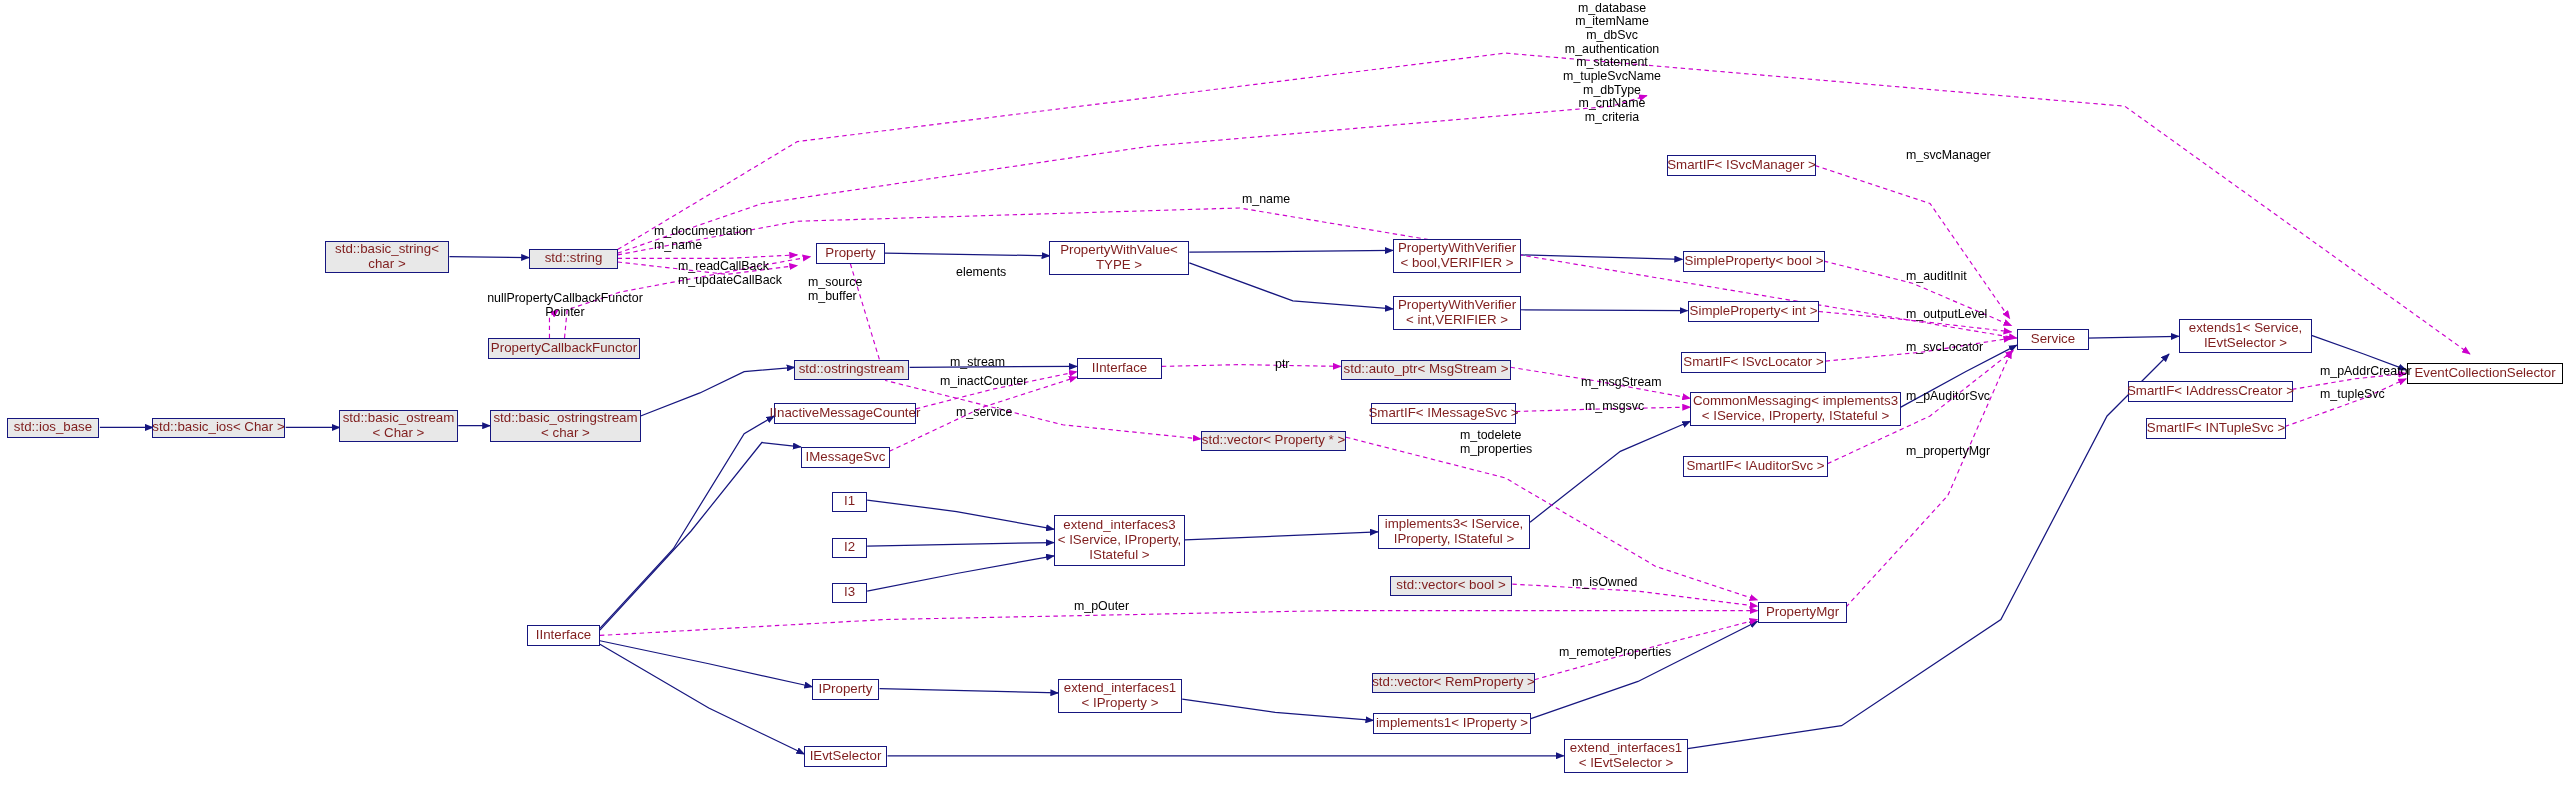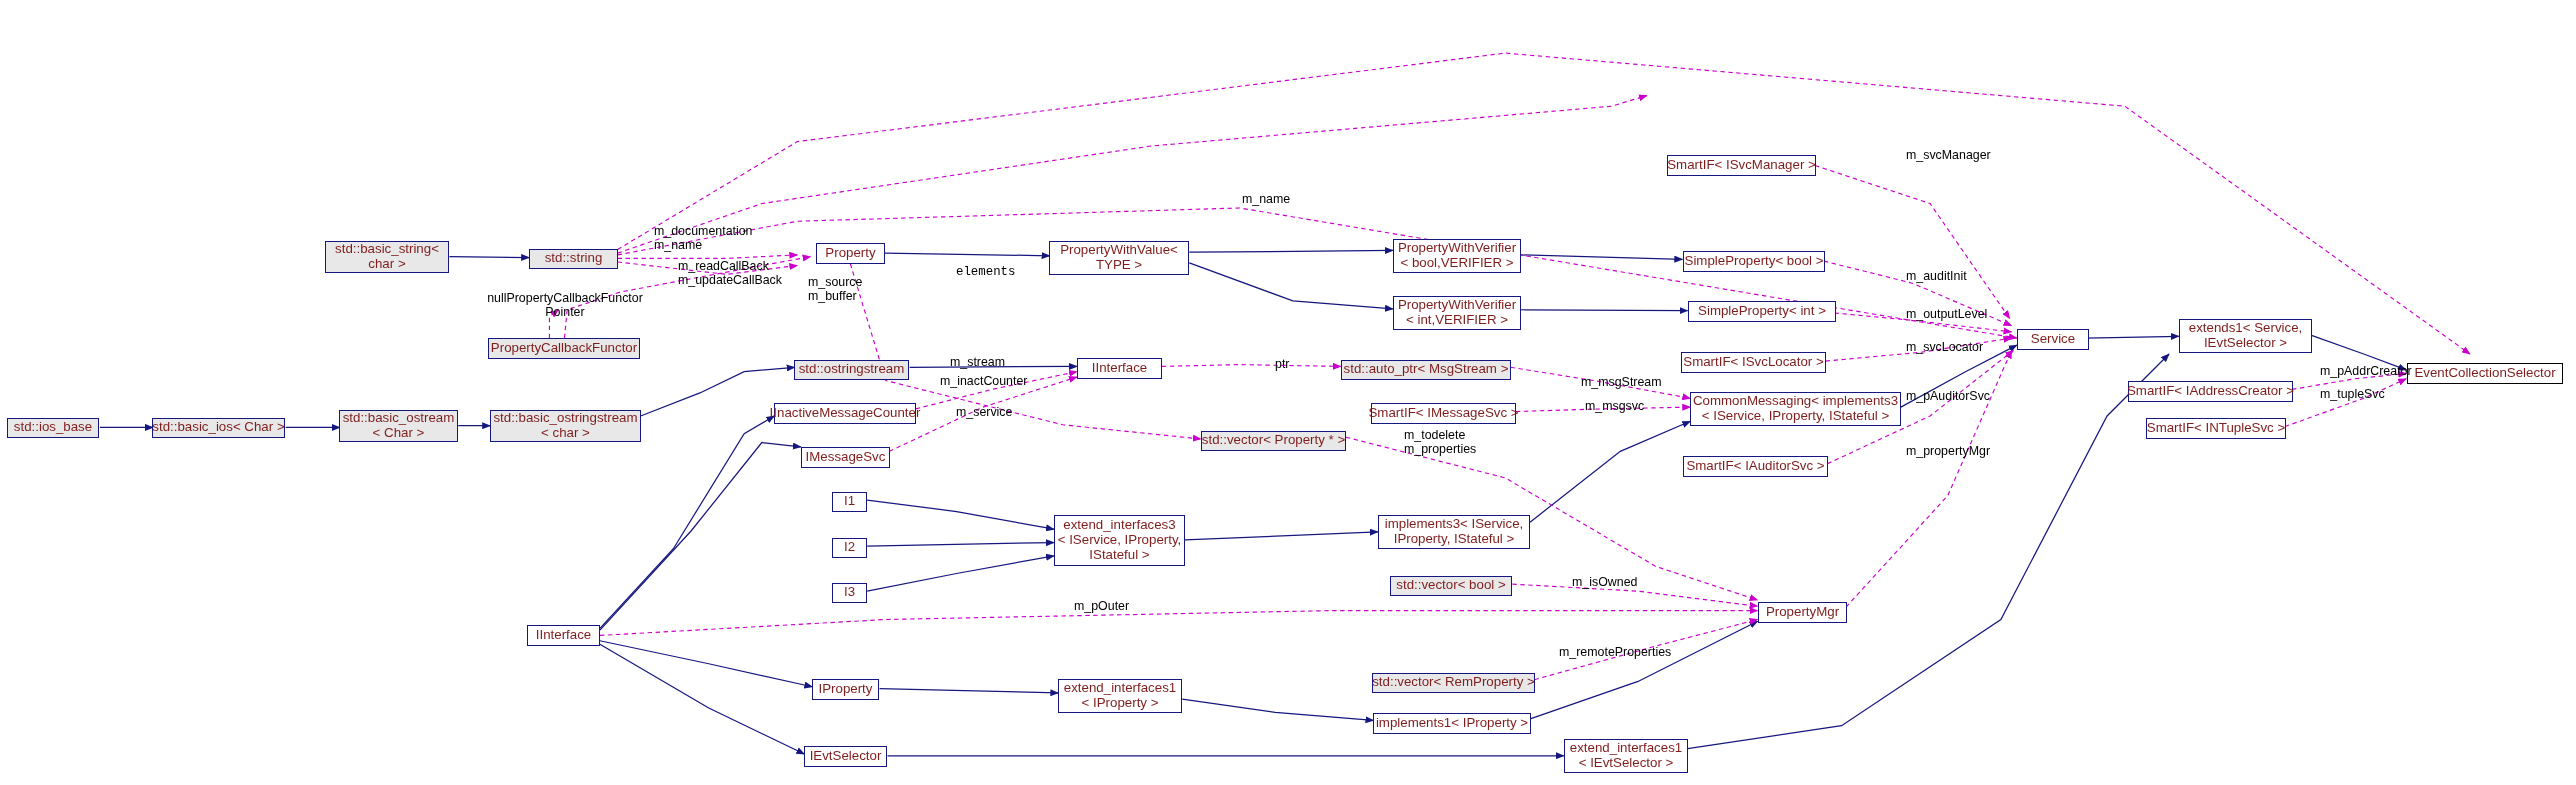--- a/index.html
+++ b/index.html
@@ -212,55 +212,64 @@
 &lt; int,VERIFIER &gt;</div>
     <div class="node grey" style="left: 1341px; top: 360px; width: 170px; height: 19.5px;">std::auto_ptr&lt; MsgStream &gt;</div>
     <div class="node" style="left: 1371px; top: 403px; width: 145px; height: 21px;">SmartIF&lt; IMessageSvc &gt;</div>
     <div class="node grey" style="left: 1201px; top: 431px; width: 145px; height: 19.5px;">std::vector&lt; Property * &gt;</div>
     <div class="node" style="left: 1378px; top: 515px; width: 152px; height: 34px;">implements3&lt; IService,
 IProperty, IStateful &gt;</div>
     <div class="node grey" style="left: 1390px; top: 576px; width: 122px; height: 19.5px;">std::vector&lt; bool &gt;</div>
     <div class="node grey" style="left: 1372px; top: 673px; width: 163px; height: 19.5px;">std::vector&lt; RemProperty &gt;</div>
     <div class="node" style="left: 1373px; top: 713px; width: 158px; height: 21px;">implements1&lt; IProperty &gt;</div>
     <div class="node" style="left: 1683px; top: 251px; width: 142px; height: 21px;">SimpleProperty&lt; bool &gt;</div>
-    <div class="node" style="left: 1688px; top: 301px; width: 148px; height: 21px;">SimpleProperty&lt; int &gt;</div>
+    <div class="node" style="left: 1688px; top: 301px; width: 131px; height: 21px;">SimpleProperty&lt; int &gt;</div>
     <div class="node" style="left: 1681px; top: 352px; width: 145px; height: 21px;">SmartIF&lt; ISvcLocator &gt;</div>
     <div class="node" style="left: 1683px; top: 456px; width: 145px; height: 21px;">SmartIF&lt; IAuditorSvc &gt;</div>
     <div class="node" style="left: 1667px; top: 155px; width: 149px; height: 21px;">SmartIF&lt; ISvcManager &gt;</div>
     <div class="node" style="left: 1690px; top: 392px; width: 211px; height: 34px;">CommonMessaging&lt; implements3
 &lt; IService, IProperty, IStateful &gt;</div>
     <div class="node" style="left: 1758px; top: 602px; width: 89px; height: 21px;">PropertyMgr</div>
     <div class="node" style="left: 2017px; top: 329px; width: 72px; height: 21px;">Service</div>
     <div class="node" style="left: 2179px; top: 319px; width: 133px; height: 34px;">extends1&lt; Service,
 IEvtSelector &gt;</div>
     <div class="node" style="left: 2128px; top: 381px; width: 165px; height: 21px;">SmartIF&lt; IAddressCreator &gt;</div>
     <div class="node" style="left: 2146px; top: 418px; width: 140px; height: 21px;">SmartIF&lt; INTupleSvc &gt;</div>
     <div class="node current" style="left: 2407px; top: 363px; width: 156px; height: 21px; text-align: center;">EventCollectionSelector</div>
+    <div class="edge-label" style="left: 1559px; top: 1.8px; width: 106px;">m_database
+m_itemName
+m_dbSvc
+m_authentication
+m_statement
+m_tupleSvcName
+m_dbType
+m_cntName
+m_criteria</div>
     <div class="edge-label left" style="left: 1906px; top: 149px; width: 97px;">m_svcManager</div>
     <div class="edge-label left" style="left: 1242px; top: 193px; width: 62px;">m_name</div>
     <div class="edge-label left" style="left: 654px; top: 225px; width: 106px;">m_documentation
 m_name</div>
     <div class="edge-label left" style="left: 678px; top: 260px; width: 115px;">m_readCallBack
 m_updateCallBack</div>
     <div class="edge-label" style="left: 481px; top: 292px; width: 168px;">nullPropertyCallbackFunctor
 Pointer</div>
     <div class="edge-label left" style="left: 808px; top: 276px; width: 71px;">m_source
 m_buffer</div>
-    <div class="edge-label left" style="left: 956px; top: 266px; width: 62px; font-family: Liberation Mono, monospace;">elements</div>
+    <div class="edge-label left" style="left: 956px; top: 266px; width: 62px;">elements</div>
     <div class="edge-label left" style="left: 1906px; top: 270px; width: 71px;">m_auditInit</div>
     <div class="edge-label left" style="left: 1906px; top: 308px; width: 89px;">m_outputLevel</div>
     <div class="edge-label left" style="left: 1906px; top: 341px; width: 89px;">m_svcLocator</div>
     <div class="edge-label left" style="left: 1275px; top: 358px; width: 26.6px;">ptr</div>
     <div class="edge-label left" style="left: 950px; top: 356px; width: 71px;">m_stream</div>
     <div class="edge-label left" style="left: 940px; top: 375px; width: 97px;">m_inactCounter</div>
     <div class="edge-label left" style="left: 956px; top: 406px; width: 71px;">m_service</div>
     <div class="edge-label left" style="left: 1581px; top: 376px; width: 89px;">m_msgStream</div>
     <div class="edge-label left" style="left: 1585px; top: 400px; width: 80px;">m_msgsvc</div>
     <div class="edge-label left" style="left: 1906px; top: 390px; width: 97px;">m_pAuditorSvc</div>
-    <div class="edge-label left" style="left: 1404px; top: 429px; width: 89px;">m_todelete
+    <div class="edge-label left" style="left: 1460px; top: 429px; width: 89px;">m_todelete
 m_properties</div>
     <div class="edge-label left" style="left: 1906px; top: 445px; width: 97px;">m_propertyMgr</div>
     <div class="edge-label left" style="left: 1572px; top: 576px; width: 80px;">m_isOwned</div>
     <div class="edge-label left" style="left: 1074px; top: 600px; width: 71px;">m_pOuter</div>
     <div class="edge-label left" style="left: 1559px; top: 646px; width: 124px;">m_remoteProperties</div>
     <div class="edge-label left" style="left: 2320px; top: 365px; width: 106px;">m_pAddrCreator</div>
     <div class="edge-label left" style="left: 2320px; top: 388px; width: 80px;">m_tupleSvc</div>
   </div>
 
 

